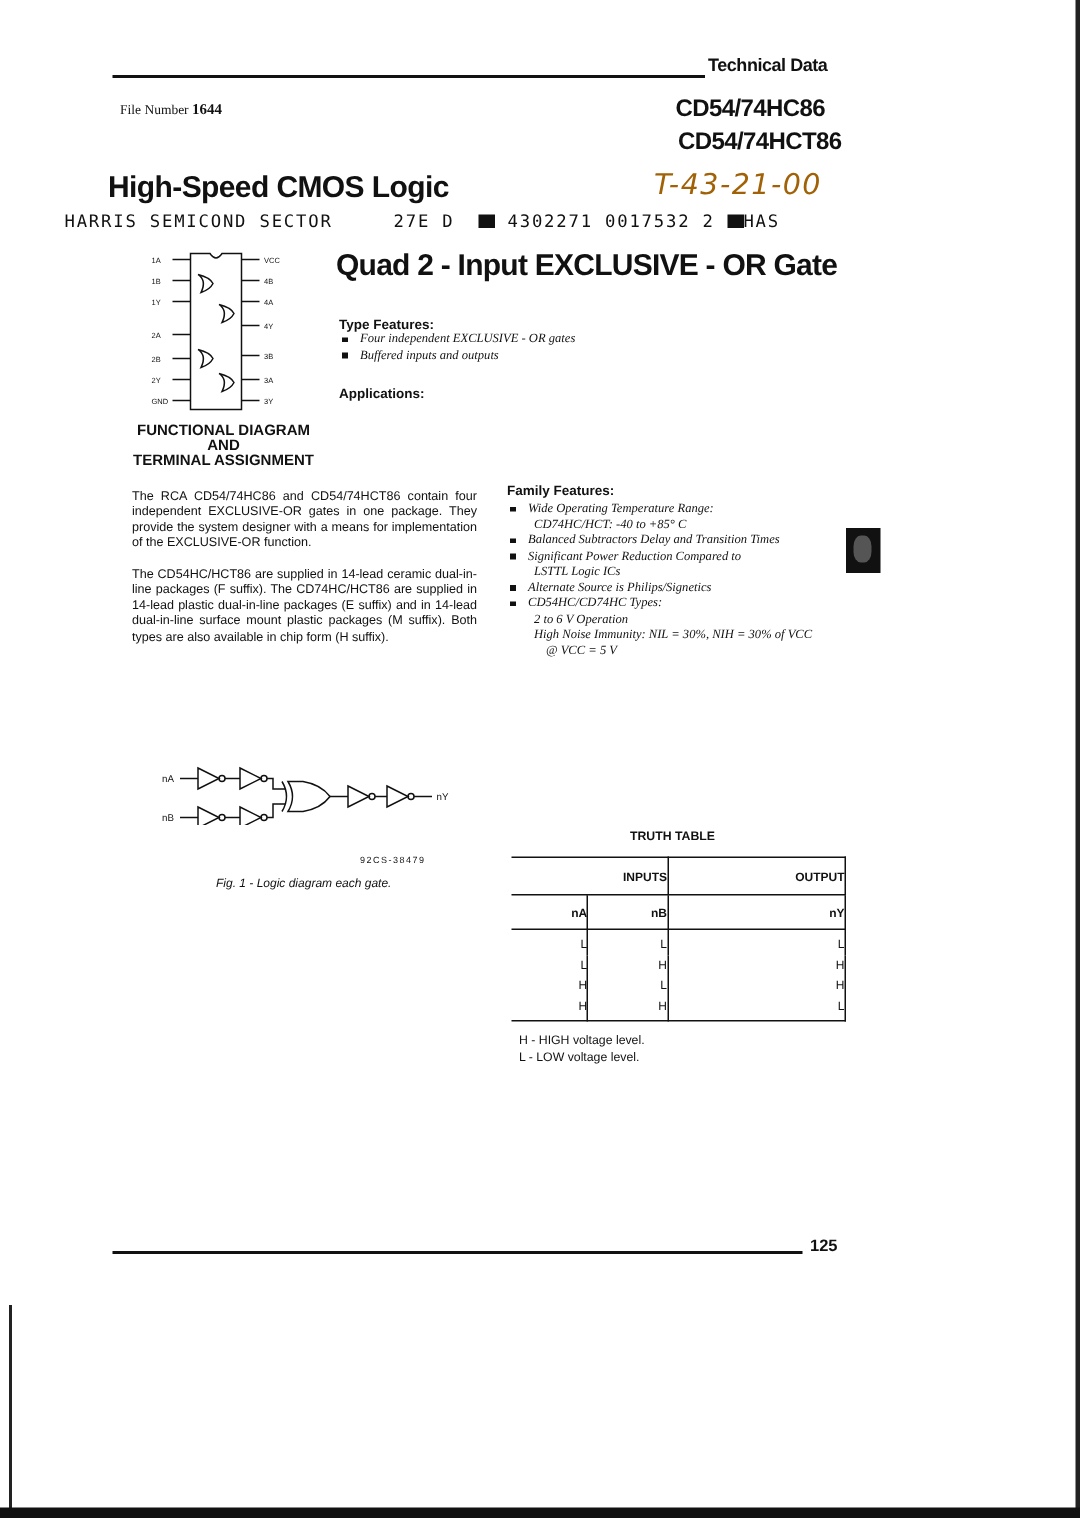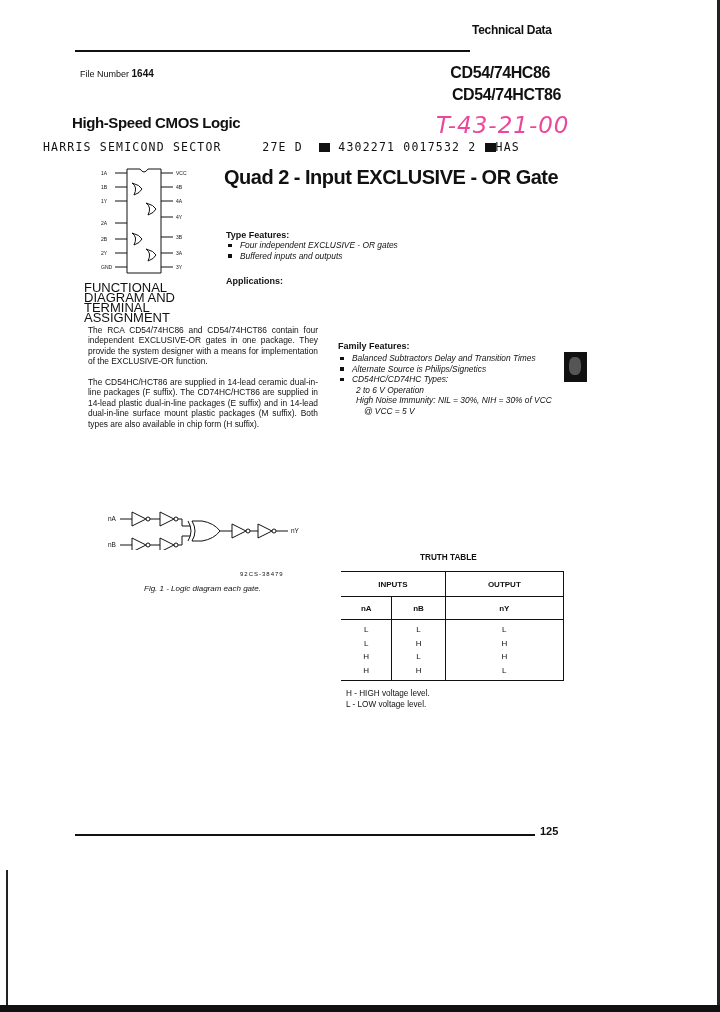--- a/index.html
+++ b/index.html
@@ -1,47 +1,47 @@
 <!DOCTYPE html>
 <html><head>
 <meta charset="utf-8">
 <style>
   html, body { margin:0; padding:0; }
   body { width:720px; height:1012px; background:#ffffff; position:relative; overflow:hidden;
          font-family:"Liberation Sans", sans-serif; color:#111; }
   .abs { position:absolute; }
   .hdr-rule { left:75px; top:50px; width:395px; height:2px; background:#111; }
-  .tech { left:472px; top:23px; font-size:12px; font-weight:bold; letter-spacing:-0.3px; }
-  .filenum { left:80px; top:68px; font-size:9px; }
+  .tech { left:472px; top:36px; font-size:12px; font-weight:bold; letter-spacing:-0.3px; }
+  .filenum { left:80px; top:68px; font-size:9px;font-family:Liberation Serif, serif; }
   .filenum b { font-size:10px; }
   .part { right:170px; text-align:right; font-size:16px; font-weight:bold; letter-spacing:-0.4px; }
   .part1 { top:64px; left:420px; width:130px; }
   .part2 { top:86px; left:431px; width:130px; }
-  .title { left:72px; top:114px; font-size:15px; font-weight:bold; letter-spacing:-0.4px; }
-  .handwritten { left:436px; top:112px; font-family:"DejaVu Sans", sans-serif; font-size:23px; font-style:italic; font-weight:normal; letter-spacing:1px; color:#ec4899; }
+  .title { left:72px; top:114px; font-size:20px; font-weight:bold; letter-spacing:-0.4px; }
+  .handwritten { left:436px; top:112px; font-family:"DejaVu Sans", sans-serif; font-size:19px; font-style:italic; font-weight:normal; letter-spacing:1px; color:#a16207; }
   .stamp { left:43px; top:140px; font-family:"DejaVu Sans Mono", monospace; font-size:11.5px; letter-spacing:1.2px; white-space:pre; }
   .stamp .blk { display:inline-block; width:11px; height:9px; background:#111; vertical-align:middle; }
   .quad { left:224px; top:166px; font-size:20px; font-weight:bold; letter-spacing:-0.5px; }
-  .section-h { font-size:9px; font-weight:bold;margin-top:19px; }
-  .bullets { margin:0; padding:0; list-style:none; font-size:8.4px; font-style:italic; }
+  .section-h { font-size:9px; font-weight:bold; }
+  .bullets { margin:0; padding:0; list-style:none; font-size:8.4px; font-style:italic;font-family:Liberation Serif, serif; }
   .bullets li { position:relative; padding-left:14px; line-height:10.5px; }
   .bullets li::before { content:""; position:absolute; left:2px; top:3.5px; width:3.5px; height:3.5px; background:#111; }
   .bullets li .sub { display:block; padding-left:4px; }
-  .caption-fd { left:84px; top:283px; width:130px; text-align:left; font-size:13px; font-weight:normal; line-height:10px; }
+  .caption-fd { left:84px; top:283px; width:130px; text-align:center; font-size:10px; font-weight:bold; line-height:10px; }
   .para { font-size:8.4px; line-height:10.4px; text-align:justify; }
   .para1 { left:88px; top:325px; width:230px; }
   .para2 { left:88px; top:377px; width:230px; }
   .ff { left:338px; top:322px; width:240px; }
   .tab-marker { left:564px; top:352px; width:23px; height:30px; background:#111; }
   .tab-marker span { position:absolute; left:5px; top:5px; width:12px; height:18px; background:#555; border-radius:40%; }
   .fig-cap { left:144px; top:584px; font-size:8px; font-style:italic; }
   .fig-code { left:240px; top:571px; font-size:6px; letter-spacing:1px; }
   .tt-title { left:420px; top:553px; font-size:8.2px; font-weight:bold; }
   table.tt { position:absolute; left:341px; top:571px; width:223px; border-collapse:collapse; font-size:8px; }
-  table.tt td, table.tt th { border:1px solid #111; text-align:center; height:13px; padding:0; font-weight:normal; }
+  table.tt td, table.tt th { border:1px solid #111; text-align:right; height:13px; padding:0; font-weight:normal; }
   table.tt th.group { font-weight:bold; height:24px; }
   table.tt tr.cols td { height:22px; font-weight:bold; }
   table.tt tr.data td { border-top:none; border-bottom:none; height:13.5px; }
   table.tt tr.data.first td { padding-top:3px; }
   table.tt tr.data.last td { border-bottom:1px solid #111; padding-bottom:3px; }
   table.tt { border-left:none; }
   table.tt tr > *:first-child { border-left:none; }
   .legend { left:346px; top:689px; font-size:8.2px; line-height:10.5px; }
   .page-rule { left:75px; top:834px; width:460px; height:2px; background:#111; }
   .page-num { left:540px; top:825px; font-size:11px; font-weight:bold; }
@@ -123,21 +123,25 @@
 <div class="abs" style="left:226px;top:257px;width:260px">
   <div class="section-h">Applications:</div>
 </div>
 
 <div class="abs para para1">The RCA CD54/74HC86 and CD54/74HCT86 contain four independent EXCLUSIVE-OR gates in one package. They provide the system designer with a means for implementation of the EXCLUSIVE-OR function.</div>
 <div class="abs para para2">The CD54HC/HCT86 are supplied in 14-lead ceramic dual-in-line packages (F suffix). The CD74HC/HCT86 are supplied in 14-lead plastic dual-in-line packages (E suffix) and in 14-lead dual-in-line surface mount plastic packages (M suffix). Both types are also available in chip form (H suffix).</div>
 
 <div class="abs ff">
   <div class="section-h">Family Features:</div>
   <ul class="bullets" style="margin-top:2px">
+    <li><span>Wide Operating Temperature Range:</span>
+      <span class="sub">CD74HC/HCT: -40 to +85° C</span></li>
     <li><span>Balanced Subtractors Delay and Transition Times</span></li>
+    <li><span>Significant Power Reduction Compared to</span>
+      <span class="sub">LSTTL Logic ICs</span></li>
     <li><span>Alternate Source is Philips/Signetics</span></li>
     <li><span>CD54HC/CD74HC Types:</span>
       <span class="sub">2 to 6 V Operation</span>
       <span class="sub">High Noise Immunity: NIL = 30%, NIH = 30% of VCC</span>
       <span class="sub" style="padding-left:12px">@ VCC = 5 V</span></li>
   </ul>
 </div>
 
 <div class="abs tab-marker">
     <span></span>

